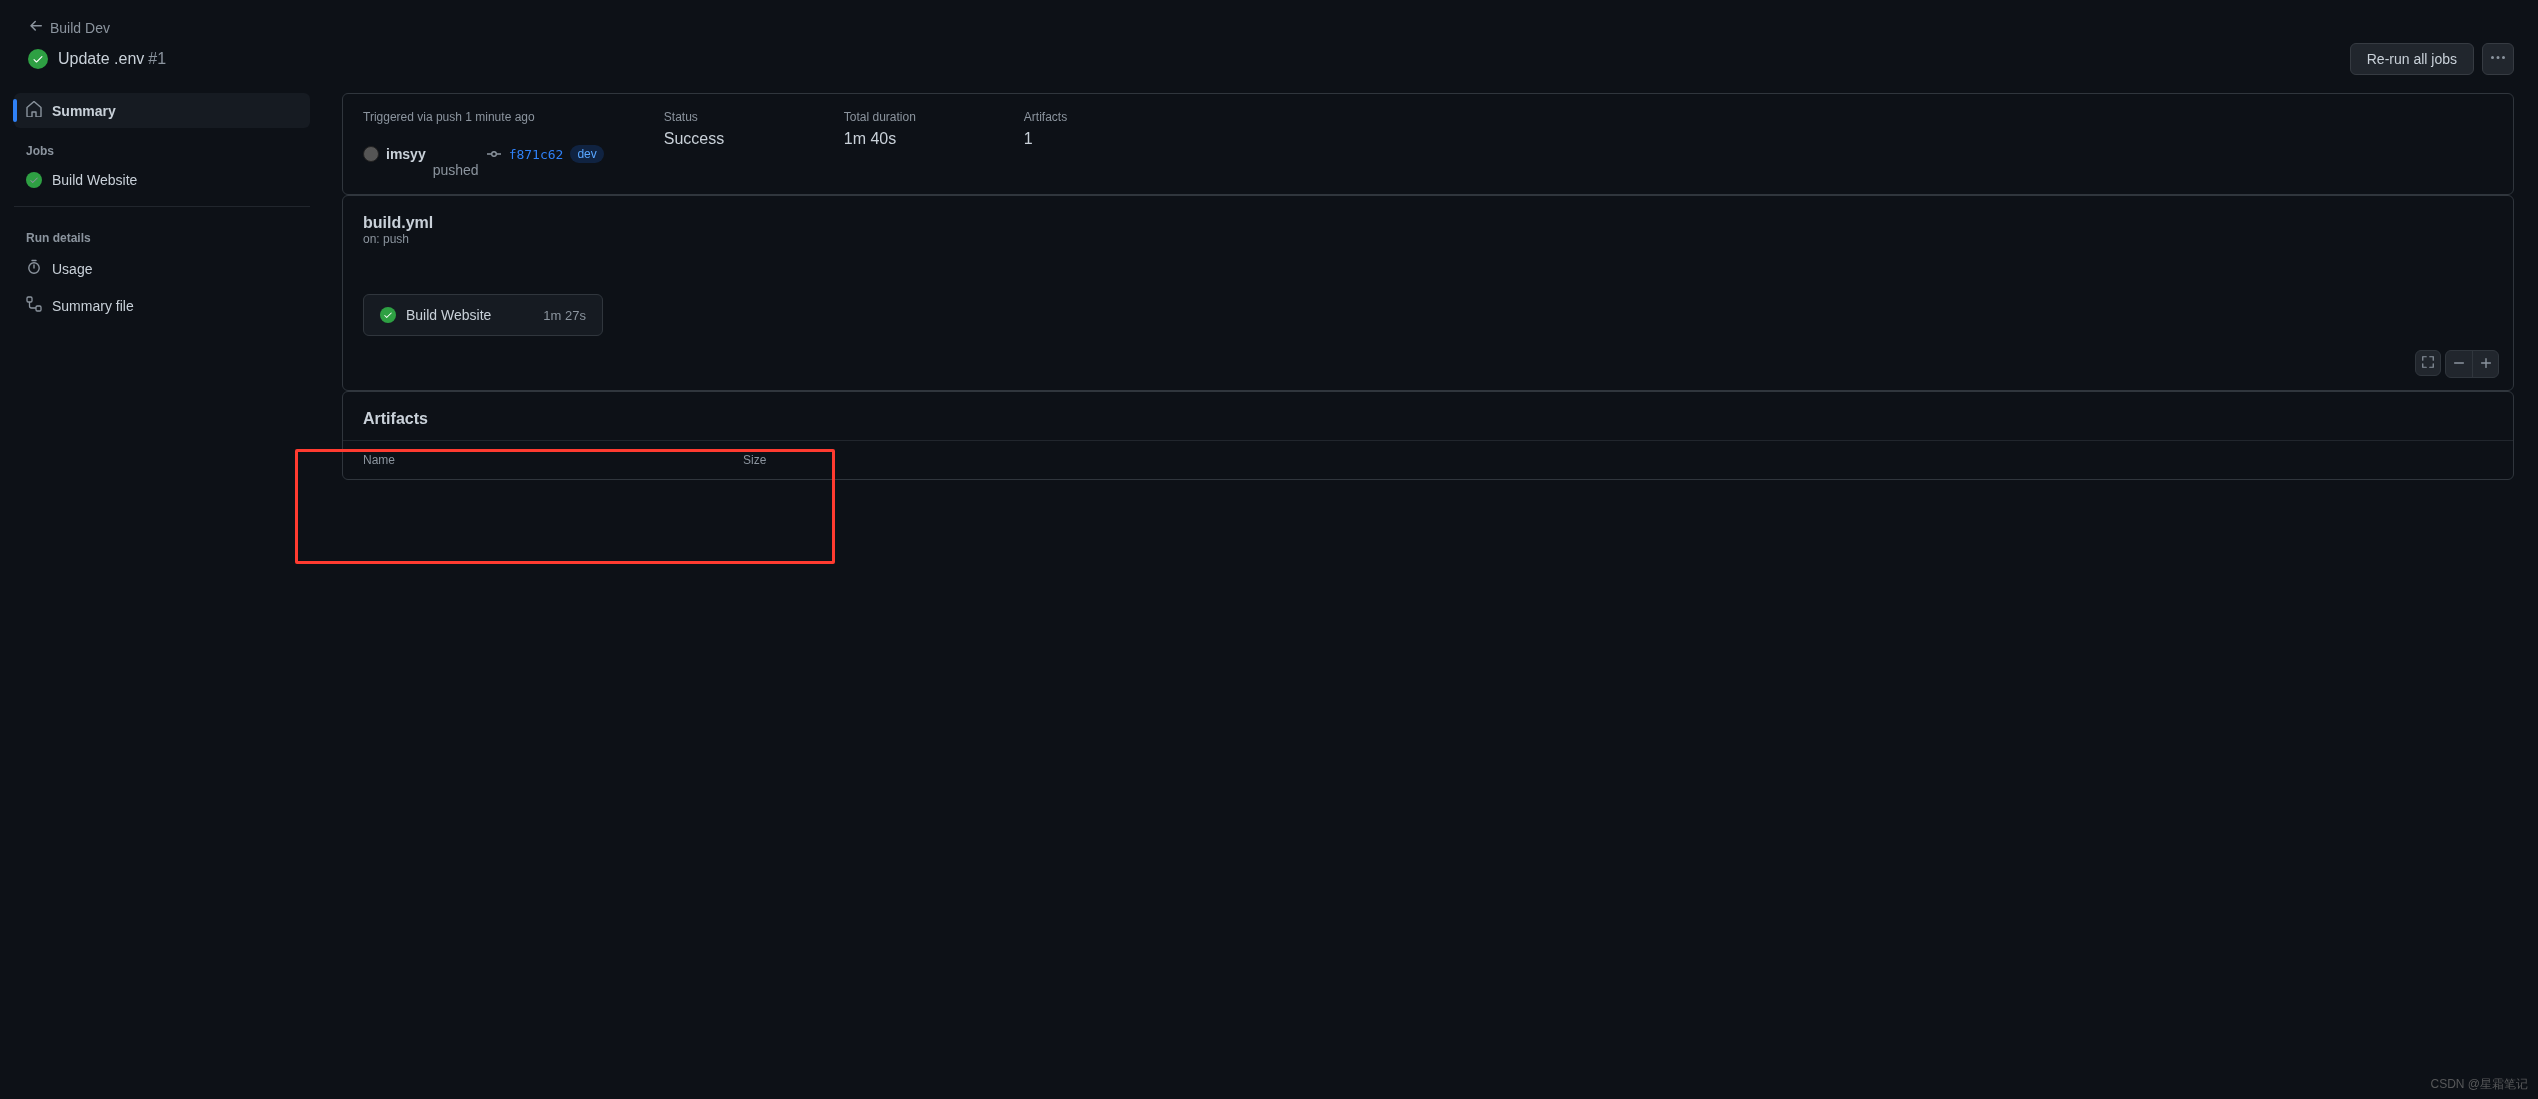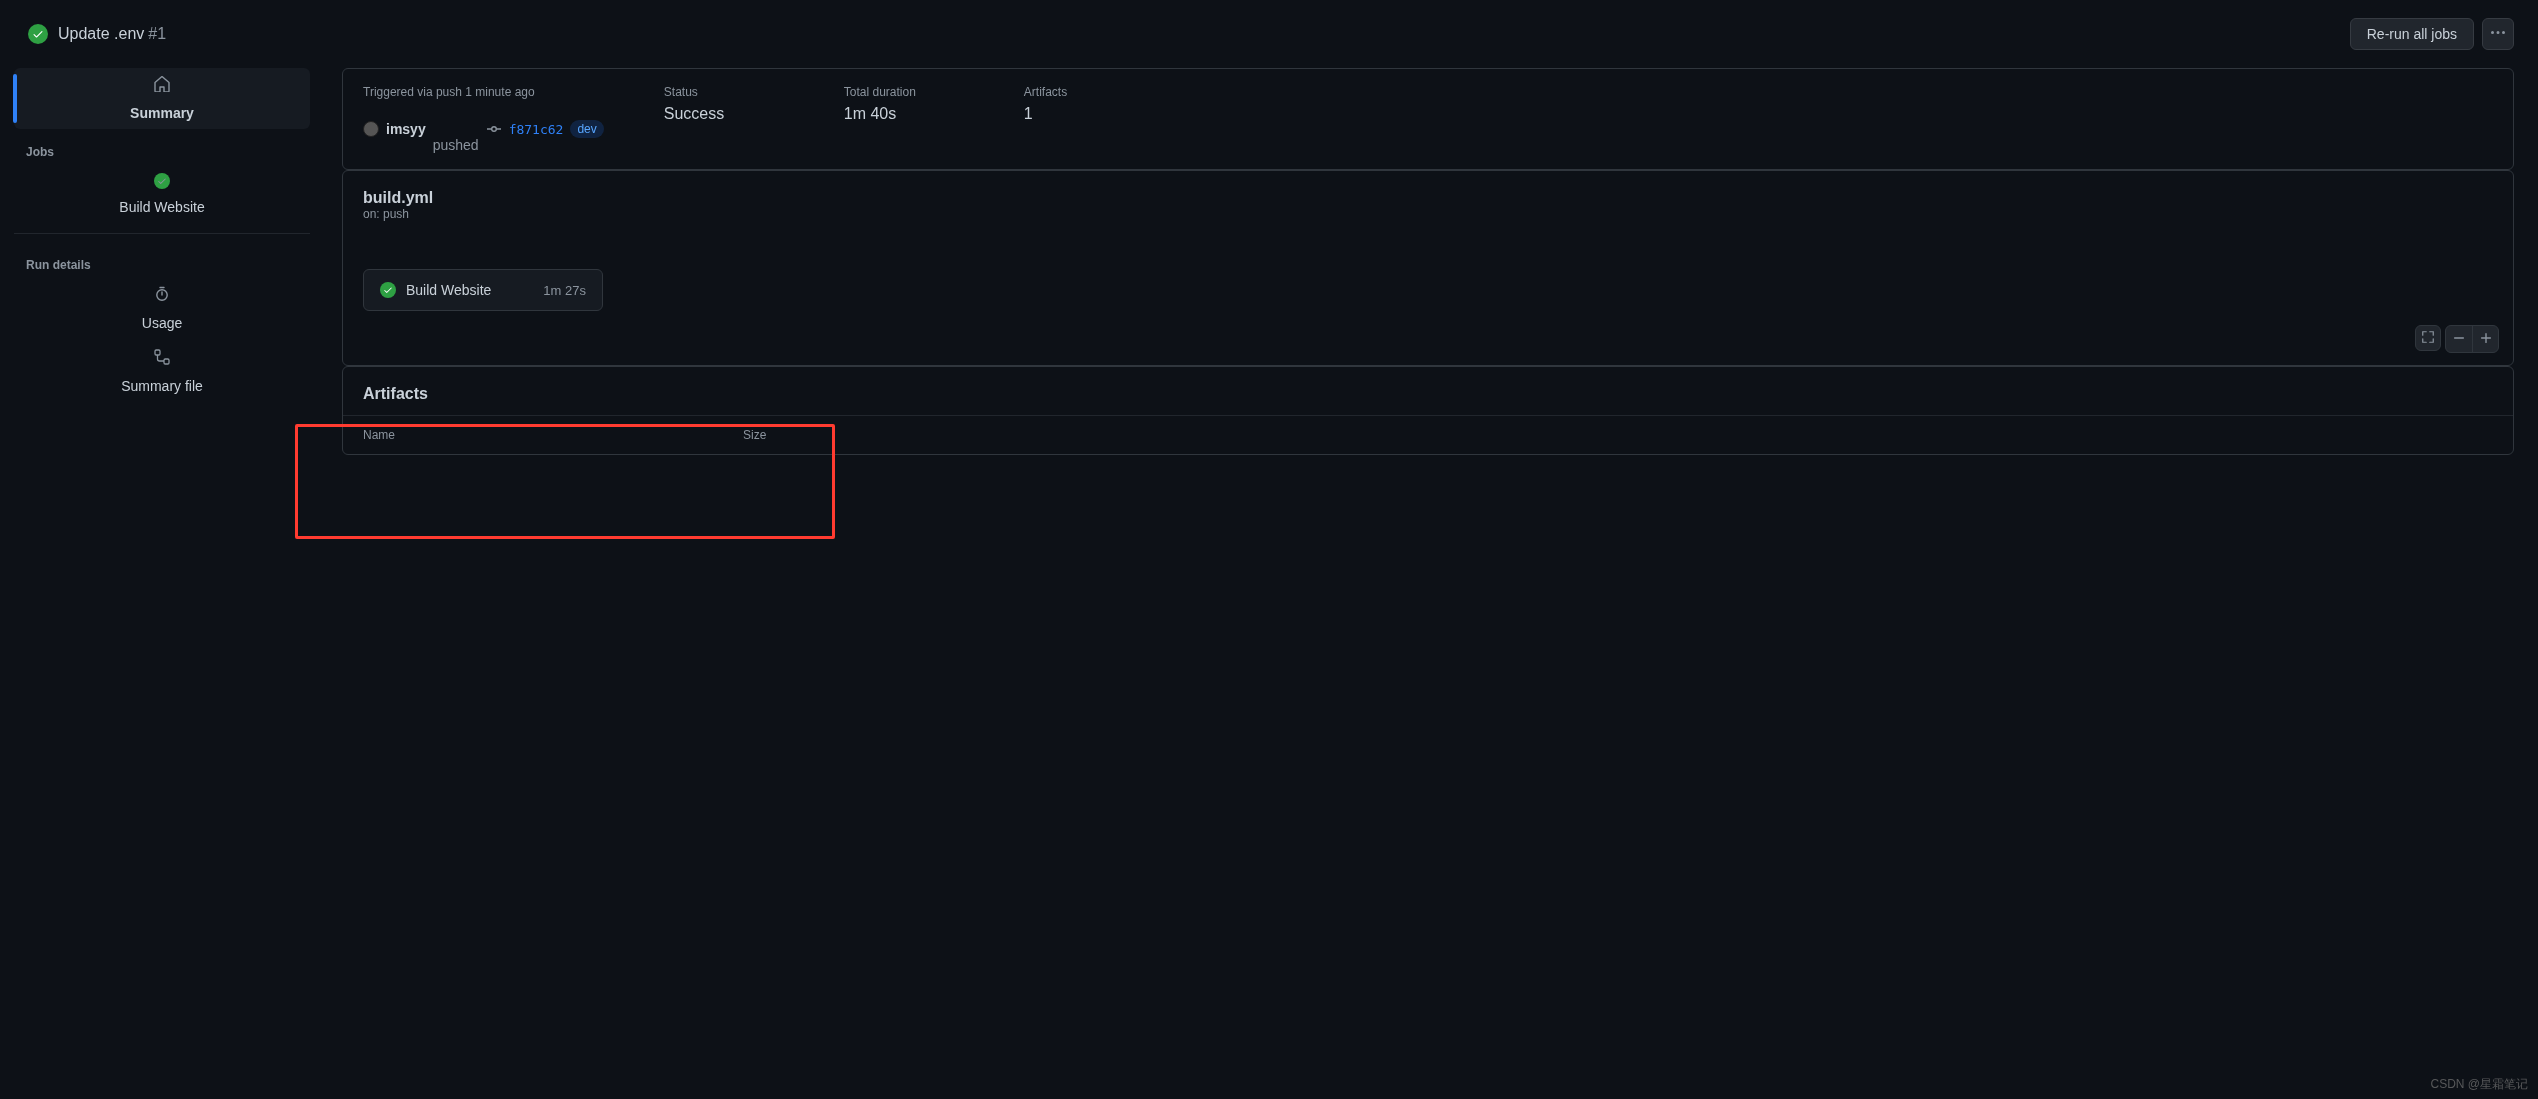--- a/index.html
+++ b/index.html
@@ -80,21 +80,21 @@
   .layout{
     display:flex;gap:32px;margin-top:18px;
   }
   .sidebar{
     width:296px;flex:0 0 auto;
   }
   .sb-item{
     display:flex;align-items:center;gap:10px;
     padding:8px 12px;border-radius:6px;
     color:var(--text);font-size:14px;
-    position:relative;margin-bottom:2px;flex-direction:column;
+    position:relative;margin-bottom:2px;
   }
   .sb-item.active{
     background:var(--sidebar-active);font-weight:600;
   }
   .sb-item.active::before{
     content:"";position:absolute;left:-1px;top:6px;bottom:6px;width:4px;
     background:var(--accent);border-radius:4px;
   }
   .sb-item svg{width:16px;height:16px;fill:var(--text-soft);}
   .sb-heading{
@@ -198,20 +198,28 @@
   .watermark{
     position:fixed;right:10px;bottom:6px;
     color:#777;font-size:12px;opacity:.7;
   }
 </style>
 </head>
 <body>
 
 <div class="page">
 
+  <div class="back-link">
+    <span>
+      <svg viewBox="0 0 16 16">
+          <path d="M7.78 12.53a.75.75 0 0 1-1.06 0L2.47 8.28a.75.75 0 0 1 0-1.06l4.25-4.25a.75.75 0 1 1 1.06 1.06L4.81 7h8.44a.75.75 0 0 1 0 1.5H4.81l2.97 2.97a.75.75 0 0 1 0 1.06z"></path>
+        </svg>
+    </span>
+    <span>Build Dev</span>
+  </div>
 
   <div class="title-row">
     <div class="title-left">
       <span class="check-circle">
         <svg viewBox="0 0 16 16">
             <path d="M13.78 4.22a.75.75 0 0 1 0 1.06l-7.25 7.25a.75.75 0 0 1-1.06 0L2.22 9.28a.75.75 0 1 1 1.06-1.06l2.72 2.72 6.72-6.72a.75.75 0 0 1 1.06 0z"></path>
           </svg>
       </span>
       <span class="title-text">
         <span>Update .env</span><span class="run-no">#1</span>

